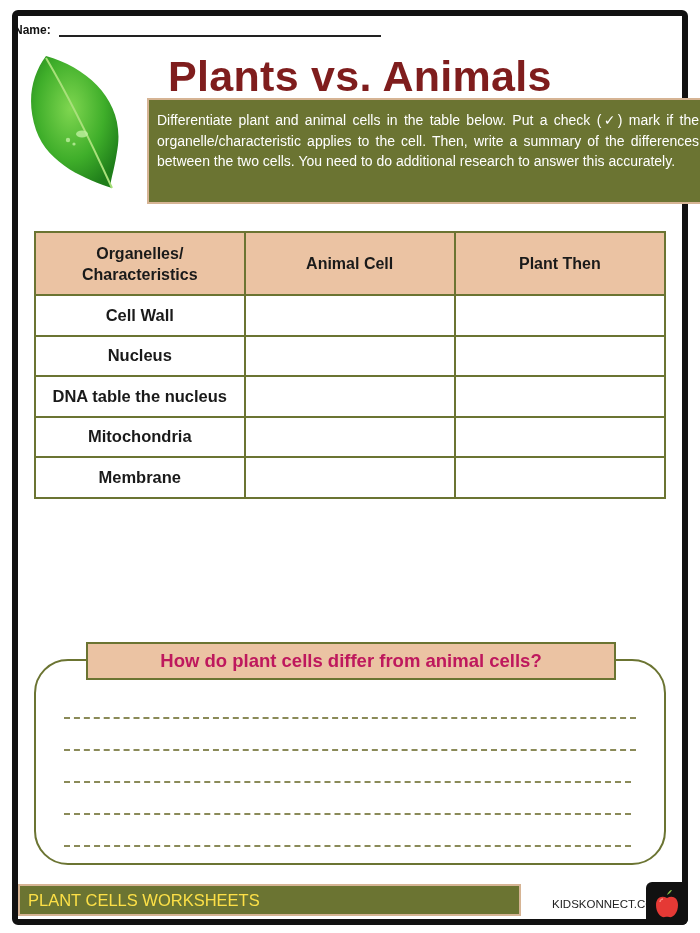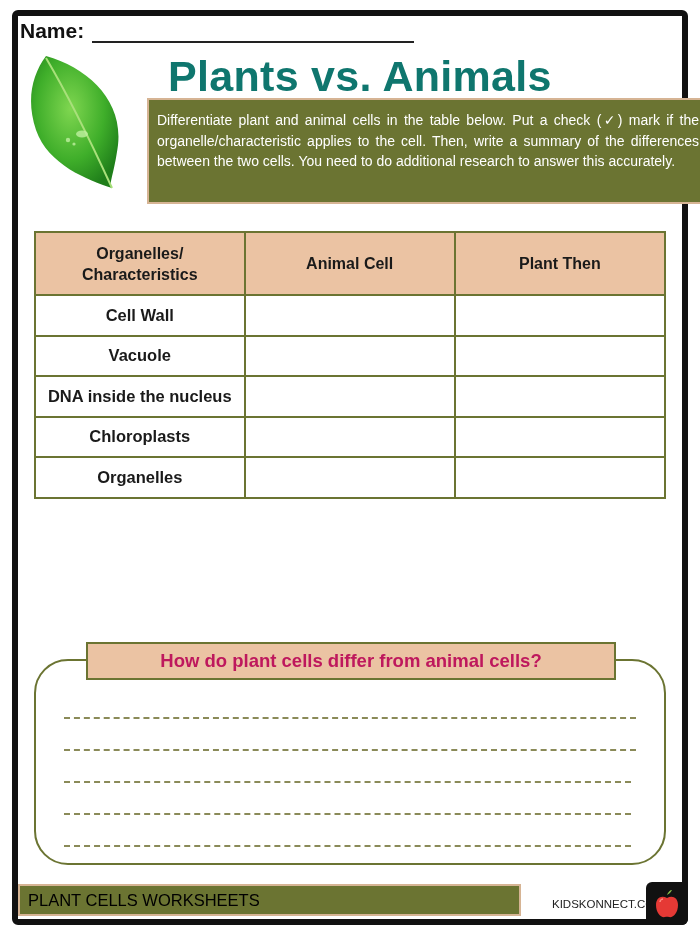--- a/index.html
+++ b/index.html
@@ -4,29 +4,29 @@
 <style>
   * { box-sizing: border-box; margin: 0; padding: 0; }
   html, body { width: 700px; height: 933px; background: #ffffff; overflow: hidden; }
   body { font-family: "Liberation Sans", sans-serif; position: relative; }
 
   .frame {
     position: absolute; left: 12px; top: 10px; width: 676px; height: 915px;
     border: 6px solid #111111; border-radius: 6px; background: #fff;
   }
   .name-row {
-    position: absolute; left: 20px; top: 19px; font-weight: bold; font-size: 21px; color: #111;
+    position: absolute; left: 14px; top: 19px; font-weight: bold; font-size: 12px; color: #111;
     display: flex; align-items: flex-end;
   }
   .name-line { display: inline-block; width: 322px; border-bottom: 2px solid #222; margin-left: 8px; height: 18px; }
 
   .leaf { position: absolute; left: 28px; top: 50px; width: 95px; height: 142px; }
 
   .title {
-    position: absolute; left: 168px; top: 52px; font-size: 43px; font-weight: bold; color: #0f766e;
+    position: absolute; left: 168px; top: 52px; font-size: 43px; font-weight: bold; color: #7f1d1d;
     letter-spacing: 0.3px;
   }
   .instructions {
     position: absolute; left: 147px; top: 98px; width: 562px; height: 106px;
     background: #6b7432; border: 2px solid #d6b494;
     color: #ffffff; font-weight: normal; font-size: 14px; line-height: 20.5px;
     padding: 10px 8px 0 8px; text-align: justify;
   }
   .instructions p { text-align: justify; text-align-last: left; }
 
@@ -55,21 +55,21 @@
     display: flex; align-items: center; justify-content: center;
   }
   .dash-line {
     position: absolute; left: 64px; width: 572px; height: 0;
     border-top: 2.5px dashed #8a8a58;
   }
 
   .footer-bar {
     position: absolute; left: 18px; top: 884px; width: 503px; height: 32px;
     background: #6b7432; border: 2px solid #d6b494;
-    color: #000000; font-size: 16.5px; padding-left: 8px;
+    color: #fde047; font-size: 16.5px; padding-left: 8px;
     display: flex; align-items: center;
   }
   .site {
     position: absolute; left: 552px; top: 898px; font-size: 11.5px; color: #222;
   }
   .logo-box {
     position: absolute; left: 646px; top: 882px; width: 42px; height: 43px;
     background: #111; border-radius: 6px 0 6px 0;
     display: flex; align-items: center; justify-content: center;
   }
@@ -121,36 +121,36 @@
       <th>Plant Then</th>
     </tr>
   </thead>
   <tbody>
     <tr>
       <td>Cell Wall</td>
       <td></td>
       <td></td>
     </tr>
     <tr>
-      <td>Vacuole</td>
+      <td>Nucleus</td>
       <td></td>
       <td></td>
     </tr>
     <tr>
-      <td>DNA inside the nucleus</td>
+      <td>DNA table the nucleus</td>
       <td></td>
       <td></td>
     </tr>
     <tr>
-      <td>Chloroplasts</td>
+      <td>Mitochondria</td>
       <td></td>
       <td></td>
     </tr>
     <tr>
-      <td>Organelles</td>
+      <td>Membrane</td>
       <td></td>
       <td></td>
     </tr>
   </tbody>
 </table>
 
 <div class="answer-box"></div>
 <div class="question">How do plant cells differ from animal cells?</div>
 
 <div class="dash-line" style="top:717px;"></div>

